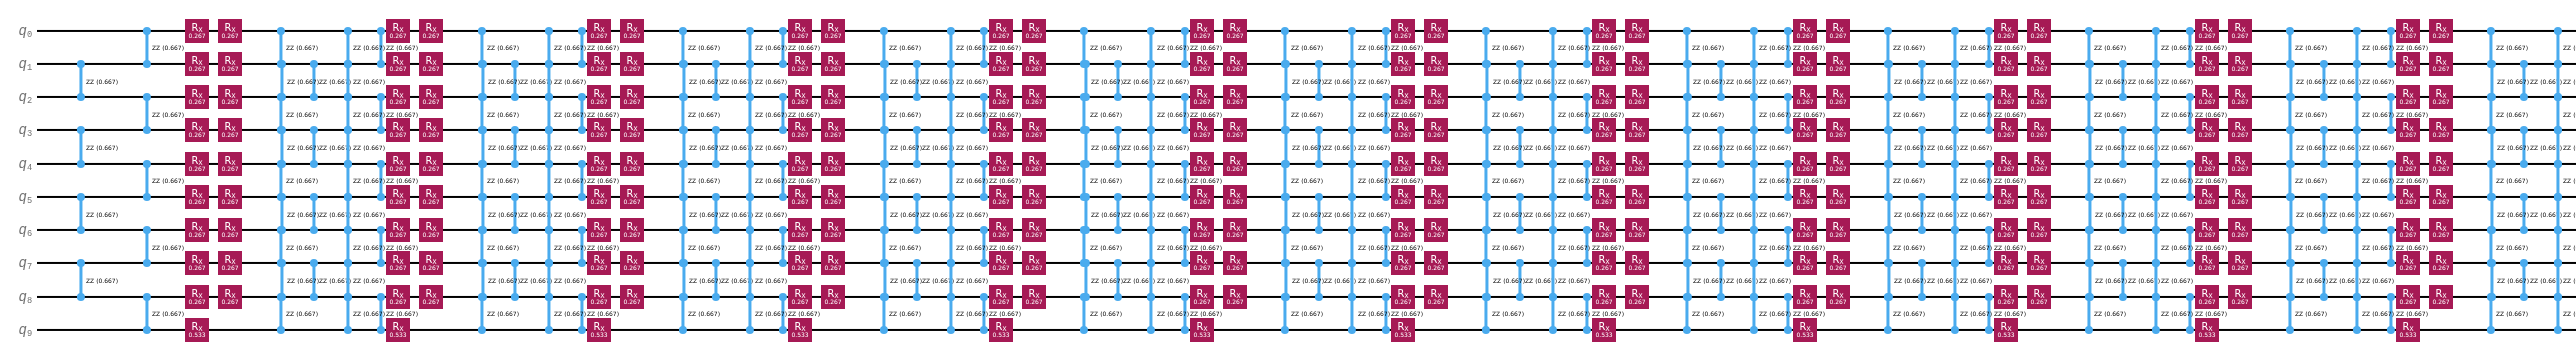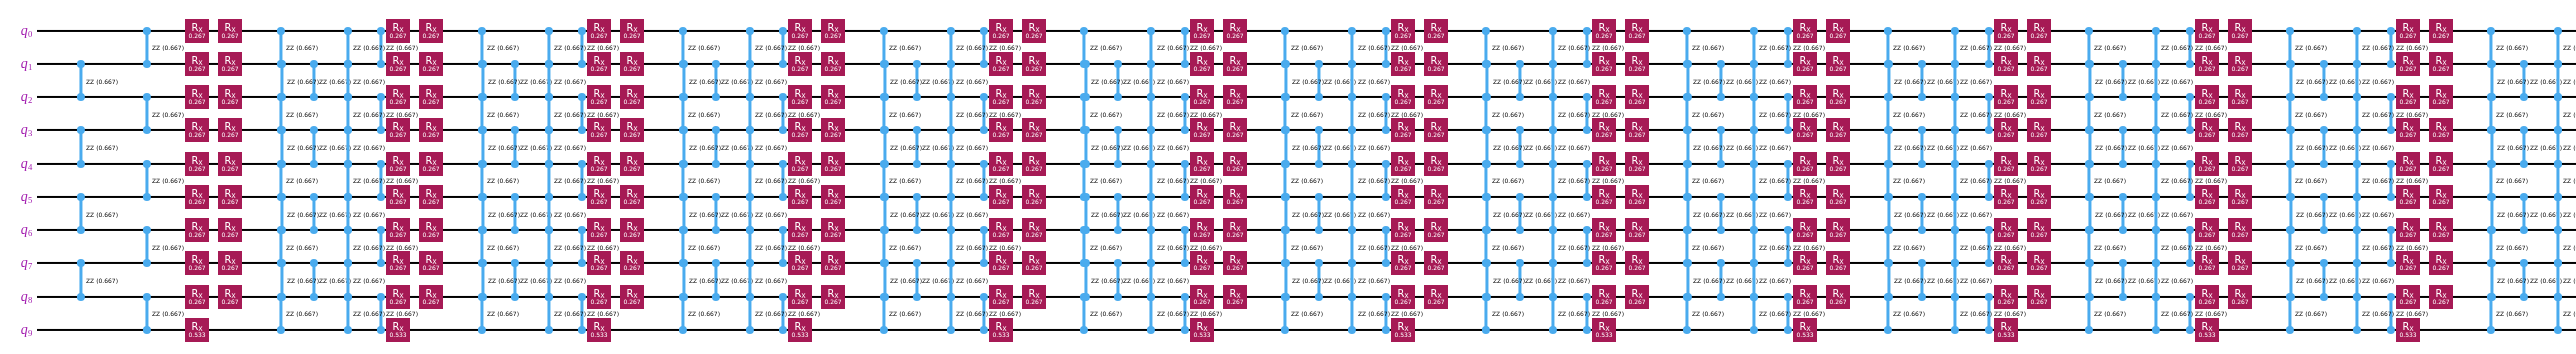--- a/index.html
+++ b/index.html
@@ -12,24 +12,24 @@
   }
   #circuit-root {
     position: relative;
     width: 4038px;
     height: 355px;
     background: #ffffff;
     overflow: hidden;
   }
   .qubit-label {
     position: absolute;
-    font-family: Liberation Serif, serif;
+    font-family: Liberation Mono, monospace;
     font-style: italic;
     font-size: 14px;
-    color: #a21caf;
+    color: #737373;
     transform: translate(-100%, -50%);
     white-space: nowrap;
     letter-spacing: 0px;
   }
   .qubit-label sub {
     font-size: 0.62em;
     font-style: normal;
     vertical-align: baseline;
     position: relative;
     top: 0.26em;

